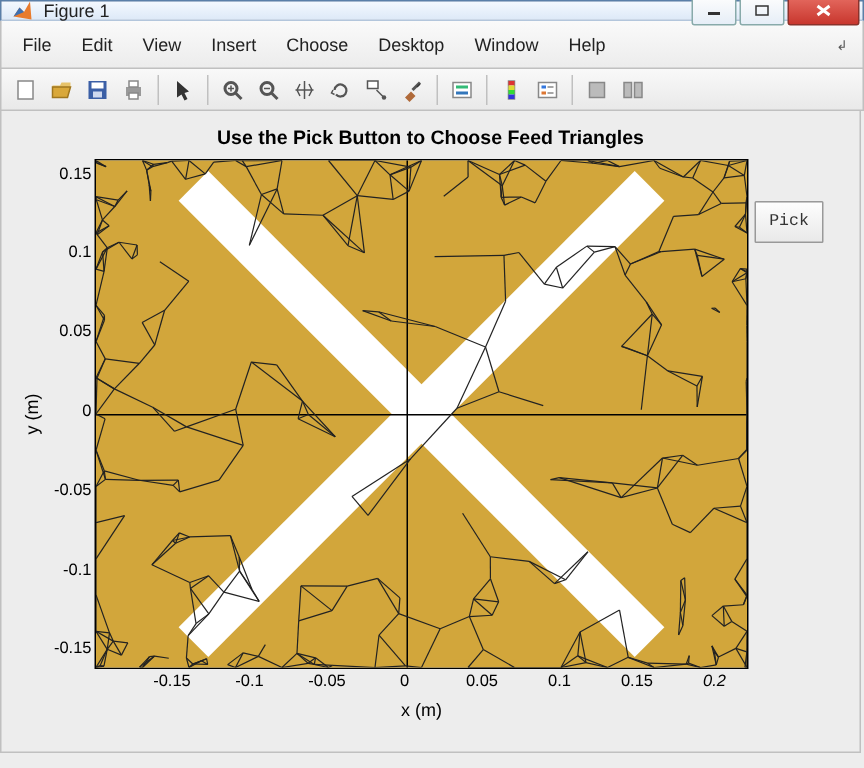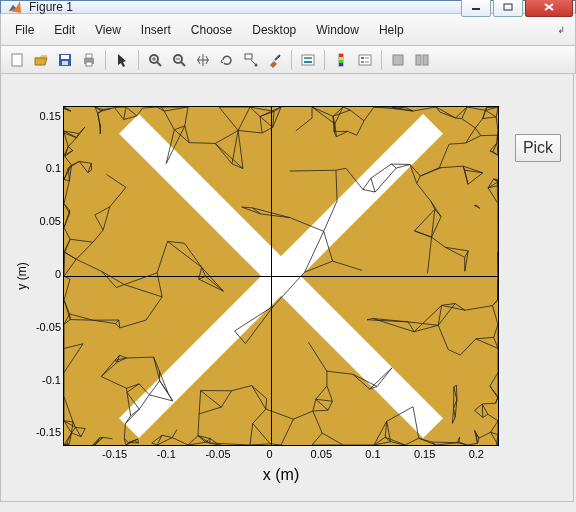--- a/index.html
+++ b/index.html
@@ -61,29 +61,29 @@
   position: absolute; left: 62px; top: 32px; width: 436px; height: 340px;
   background: #fff; border: 1px solid #000; box-sizing: border-box;
 }
 .ylabel {
   position: absolute; left: 14px; top: 32px; width: 14px; height: 340px;
   display: flex; align-items: center; justify-content: center;
 }
 .ylabel span { transform: rotate(-90deg); white-space: nowrap; font-size: 12px; }
 .xlabel {
   position: absolute; left: 62px; top: 392px; width: 436px; text-align: center;
-  font-size: 16px;
+  font-size: 12px;
 }
 .xtick { position: absolute; top: 374px; width: 40px; text-align: center; font-size: 11px; transform: translateX(-20px); }
 .ytick { position: absolute; left: 28px; width: 32px; text-align: right; font-size: 11px; transform: translateY(-7px); }
 .side-btn {
-  position: absolute; right: 12px; width: 44px; height: 26px;
+  position: absolute; right: 24px; width: 44px; height: 26px;
   background: linear-gradient(#fdfdfd,#e9e9e9); border: 1px solid #999;
   display: flex; align-items: center; justify-content: center;
-  font-size: 16px; color: #333; border-radius: 1px;
+  font-size: 11px; color: #333; border-radius: 1px; font-family: Liberation Mono, monospace;
 }
 .axes .mesh {
   position: absolute; left: 0; top: 0; width: 434px; height: 338px;
   background: #d2a63b;
 }
 .axes .xbar {
   position: absolute; background: #fff;
   width: 430px; height: 28px; left: 50%; top: 50%;
 }
 .axes .grid-v { position: absolute; top: 0; bottom: 0; width: 1px; background: #000; }
@@ -238,20 +238,21 @@
     </div>
   <div class="tbtn">
       <svg width="16" height="16">
         <rect x="2" y="3" width="5" height="10" fill="#bbb" stroke="#888"></rect>
         <rect x="9" y="3" width="5" height="10" fill="#bbb" stroke="#888"></rect>
       </svg>
     </div>
 </div>
 
 <div class="stage">
+  <div class="plot-title">Use the Pick Button to Choose Feed Triangles</div>
   <div class="ylabel">
       <span>y (m)</span>
     </div>
   <div class="xlabel">x (m)</div>
 
   <div class="axes">
     <div class="mesh"></div>
 
     <div class="xbar" style="transform:translate(-50%,-50%) rotate(45deg);"></div>
     <div class="xbar" style="transform:translate(-50%,-50%) rotate(-45deg);"></div>
@@ -768,21 +769,21 @@
   </div>
 
   <div class="side-btn" style="top:60px">Pick</div>
 <div class="xtick" style="left: 113.667px;">-0.15</div>
     <div class="xtick" style="left: 165.333px;">-0.1</div>
     <div class="xtick" style="left: 217px;">-0.05</div>
     <div class="xtick" style="left: 268.667px;">0</div>
     <div class="xtick" style="left: 320.333px;">0.05</div>
     <div class="xtick" style="left: 372px;">0.1</div>
     <div class="xtick" style="left: 423.667px;">0.15</div>
-    <div class="xtick" style="left: 475.333px;">0.2</div>
+    <div class="xtick" style="left: 475.333px; font-style: italic;">0.2</div>
     <div class="ytick" style="top: 359.438px;">-0.15</div>
     <div class="ytick" style="top: 306.625px;">-0.1</div>
     <div class="ytick" style="top: 253.812px;">-0.05</div>
     <div class="ytick" style="top: 201px;">0</div>
     <div class="ytick" style="top: 148.188px;">0.05</div>
     <div class="ytick" style="top: 95.375px;">0.1</div>
     <div class="ytick" style="top: 42.5625px;">0.15</div>
   </div>
 
 </body></html>

